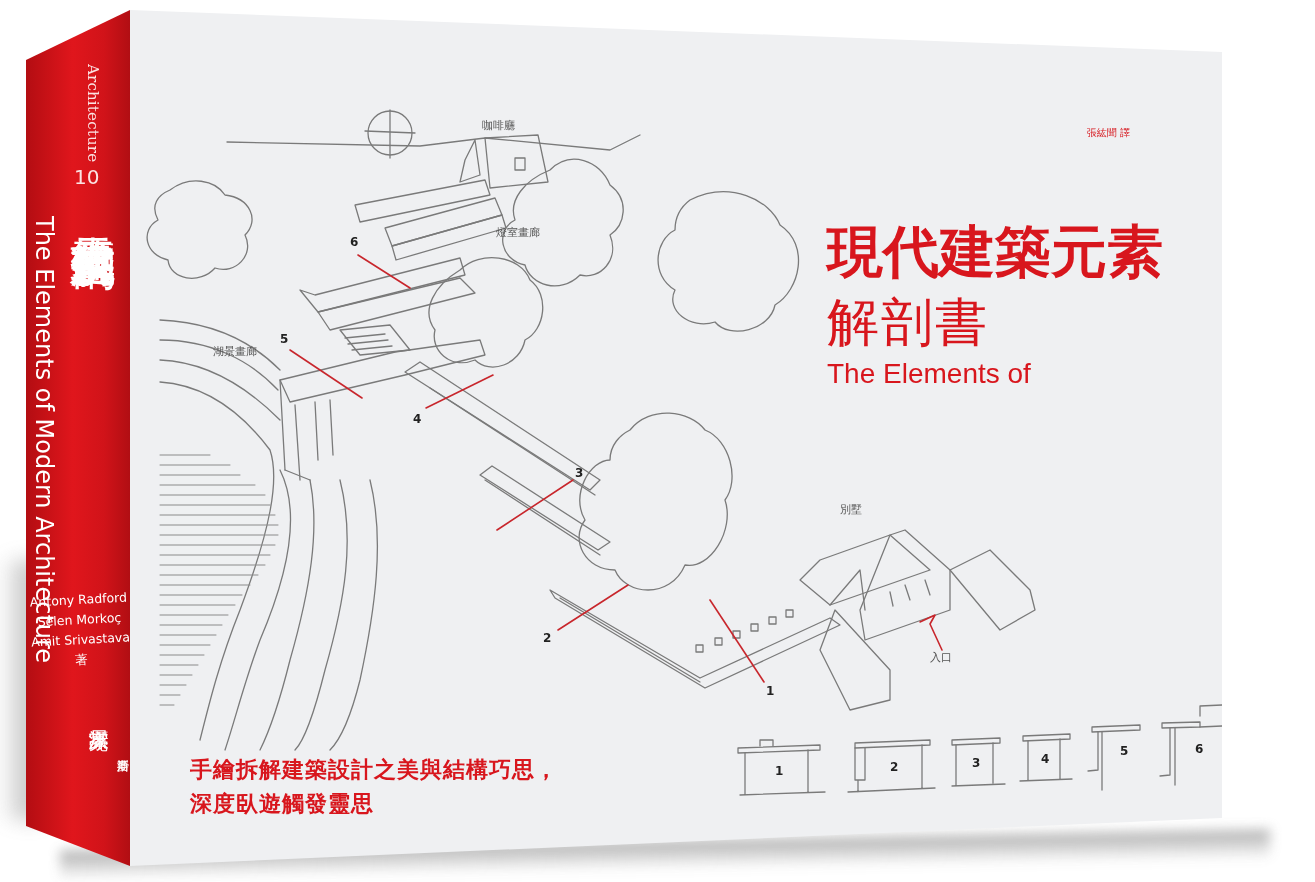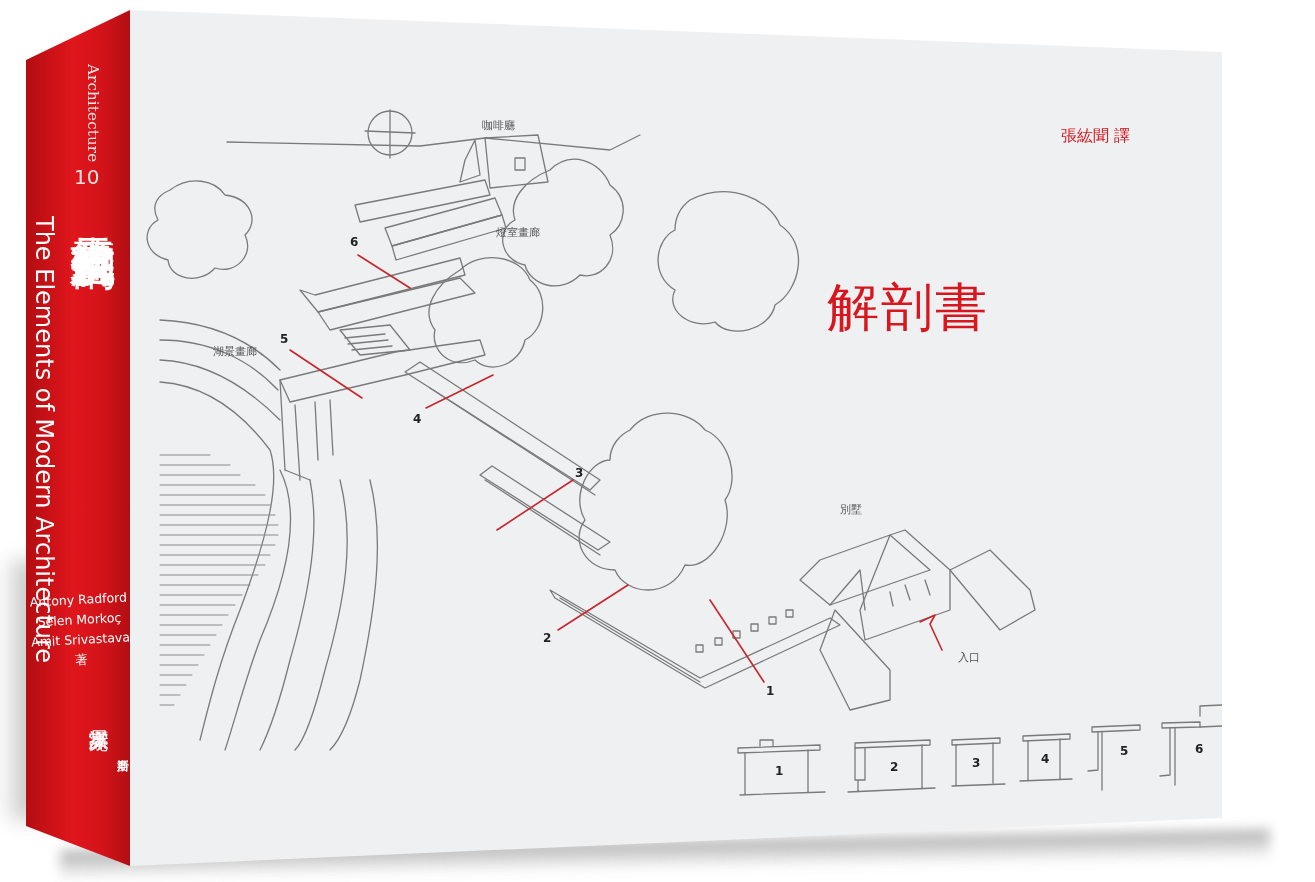--- a/index.html
+++ b/index.html
@@ -43,27 +43,27 @@
     
     .cover {
       position: absolute; left: 130px; top: 10px; width: 1092px; height: 856px;
       background: #eff0f2;
       clip-path: polygon(0 0, 1092px 42px, 1092px 808px, 0 856px);
     }
     .authors-line {
       position: absolute; right: 92px; top: 92px; font-size: 14px; color: #d6161d; white-space: nowrap;
     }
     .translator-line {
-      position: absolute; right: 92px; top: 116px; font-size: 16px; color: #d6161d; white-space: nowrap;
+      position: absolute; right: 92px; top: 116px; font-size: 10px; color: #d6161d; white-space: nowrap;
     }
     .title-zh-1 {
       position: absolute; left: 697px; top: 205px; font-size: 56px; font-weight: bold; color: #d8161d; letter-spacing: 0px; white-space: nowrap;
     }
     .title-zh-2 {
-      position: absolute; left: 697px; top: 263px; font-size: 52px; font-weight: 300; color: #d8161d; letter-spacing: 2px; white-space: nowrap;
+      position: absolute; left: 697px; top: 278px; font-size: 52px; font-weight: 300; color: #d8161d; letter-spacing: 2px; white-space: nowrap;
     }
     .title-en-1, .title-en-2 {
       position: absolute; left: 697px; font-size: 28px; color: #d8161d; white-space: nowrap; font-family: "Liberation Sans", sans-serif;
     }
     .title-en-1 { top: 348px; }
     .title-en-2 { top: 384px; }
     .tagline {
       position: absolute; left: 60px; top: 743px; font-size: 22px; line-height: 34px; color: #d8161d; font-weight: bold; letter-spacing: 1px;
     }
     .drawing { position: absolute; left: 0; top: 0; }
@@ -214,33 +214,39 @@
       <path d="M1032 713 L1070 712 L1070 717 L1032 718 Z"></path>
       <path d="M1070 706 L1070 696 L1092 695 M1070 717 L1092 716"></path>
       <path d="M1040 718 L1040 765 L1030 766 M1045 718 L1045 775"></path>
     </g>
   </svg>
 
   <span class="lbl" style="left:352px; top:108px;">咖啡廳</span>
   <span class="lbl" style="left:366px; top:195px;margin-top:20px;">燈室畫廊</span>
   <span class="lbl" style="left:83px; top:334px;font-family:Liberation Mono, monospace;">湖景畫廊</span>
   <span class="lbl" style="left:710px; top:492px;">別墅</span>
-  <span class="lbl" style="left:828px; top:640px;">入口</span>
+  <span class="lbl" style="left:800px; top:640px;">入口</span>
 
   <span class="num" style="left:636px; top:674px;">1</span>
   <span class="num" style="left:413px; top:621px;">2</span>
   <span class="num" style="left:445px; top:456px;">3</span>
   <span class="num" style="left:283px; top:402px;">4</span>
   <span class="num" style="left:150px; top:322px;">5</span>
   <span class="num" style="left:220px; top:225px;">6</span>
 
   <span class="num" style="left:645px; top:754px;">1</span>
   <span class="num" style="left:760px; top:750px;">2</span>
   <span class="num" style="left:842px; top:746px;">3</span>
   <span class="num" style="left:911px; top:742px;">4</span>
   <span class="num" style="left:990px; top:734px;">5</span>
   <span class="num" style="left:1065px; top:732px;">6</span>
 
   <div class="translator-line">張紘聞 譯</div>
 
+  <div class="title-zh-1">現代建築元素</div>
   <div class="title-zh-2">解剖書</div>
-
+  <div class="title-en-1">The Elements of</div>
+
+  <div class="tagline">
+    <div>手繪拆解建築設計之美與結構巧思，</div>
+    <div>深度臥遊觸發靈思</div>
+  </div>
 </div>
 
 </body></html>

